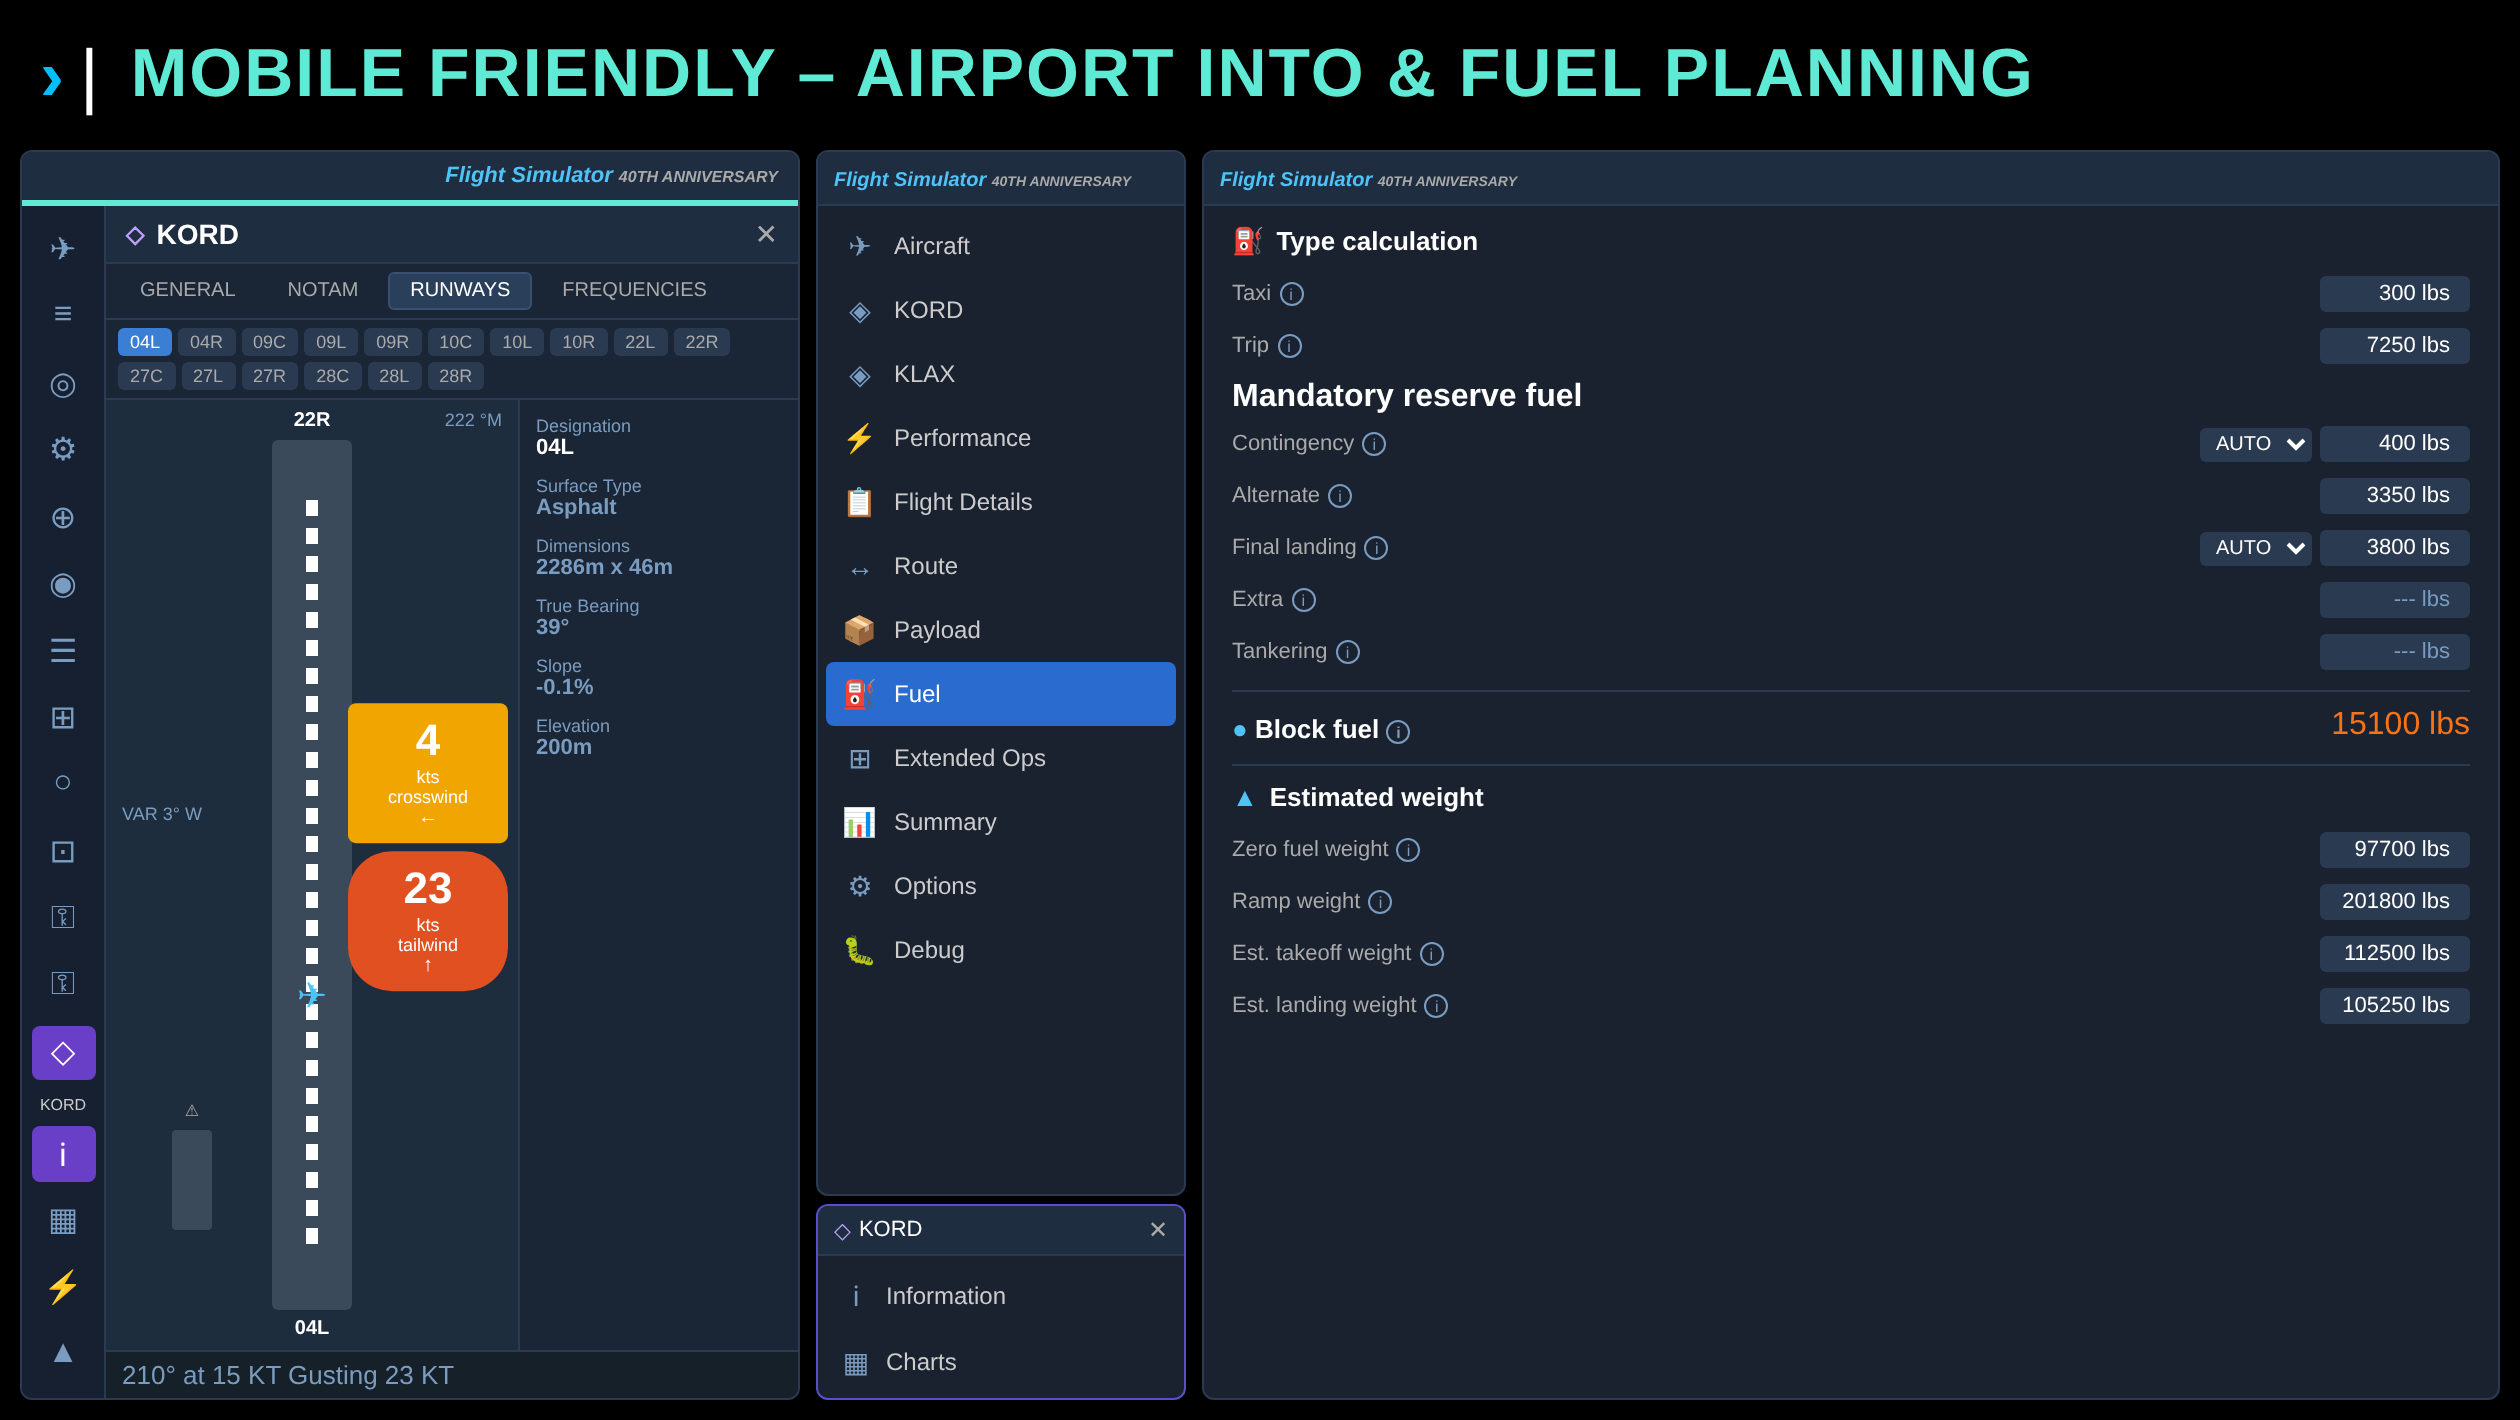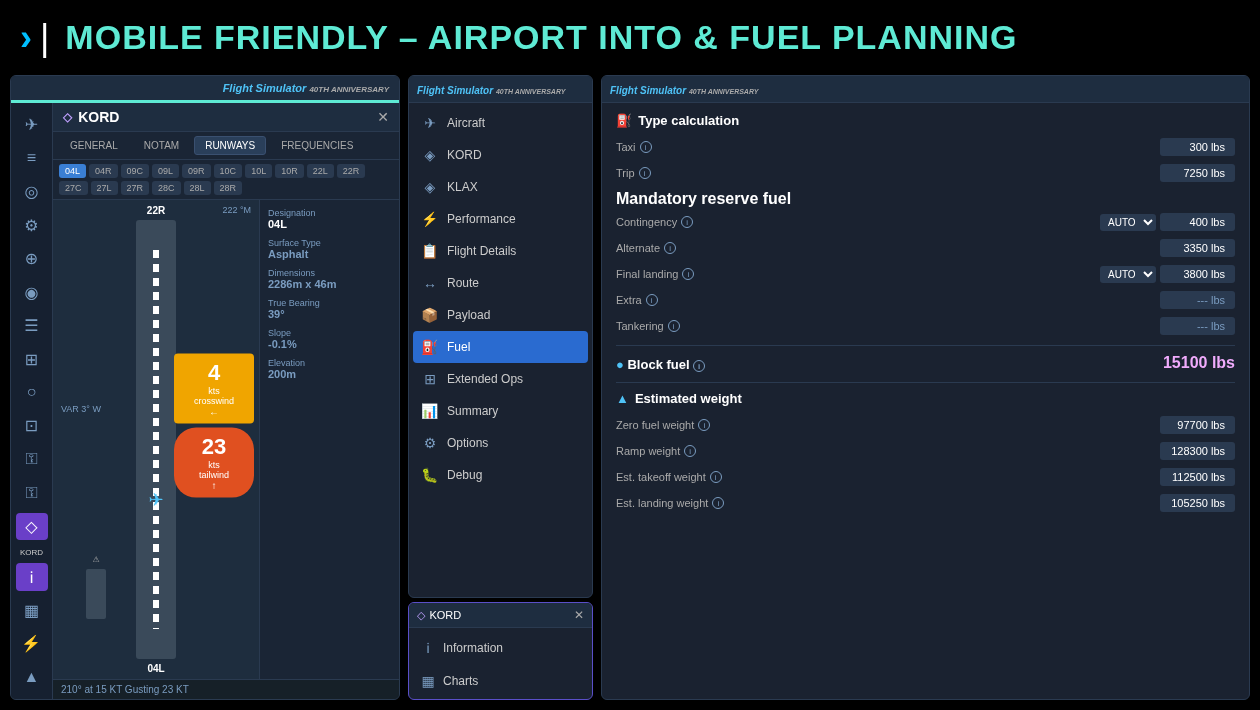--- a/index.html
+++ b/index.html
@@ -296,21 +296,21 @@
       bottom: 35%;
       left: 50%;
       transform: translateX(-50%);
       color: #4fc3f7;
       font-size: 18px;
     }
 
     .weather-bottom {
       background: #162028;
       padding: 4px 8px;
-      font-size: 10px;
+      font-size: 13px;
       color: #7a9cc0;
       border-top: 1px solid #2a3a50;
     }
 
     
     .middle-panel {
       width: 185px;
       height: 100%;
       display: flex;
       flex-direction: column;
@@ -487,23 +487,23 @@
       margin: 10px 0;
       border-top: 1px solid #2a3a50;
       padding-top: 8px;
     }
     .block-fuel-label {
       color: #fff;
       font-size: 13px;
       font-weight: bold;
     }
     .block-fuel-value {
-      color: #f0abfc;
+      color: #f97316;
       font-size: 16px;
-      font-weight: bold;
+      font-weight: normal;
     }
 
     .section-divider {
       border: none;
       border-top: 1px solid #2a3a50;
       margin: 8px 0;
     }
 
     .info-circle {
       display: inline-block;
@@ -852,21 +852,21 @@
             <span class="info-circle">i</span>
           </div>
           <div class="fuel-value">97700 lbs</div>
         </div>
 
         <div class="fuel-row">
           <div class="fuel-label">
             <span>Ramp weight</span>
             <span class="info-circle">i</span>
           </div>
-          <div class="fuel-value">128300 lbs</div>
+          <div class="fuel-value">201800 lbs</div>
         </div>
 
         <div class="fuel-row">
           <div class="fuel-label">
             <span>Est. takeoff weight</span>
             <span class="info-circle">i</span>
           </div>
           <div class="fuel-value">112500 lbs</div>
         </div>
 

